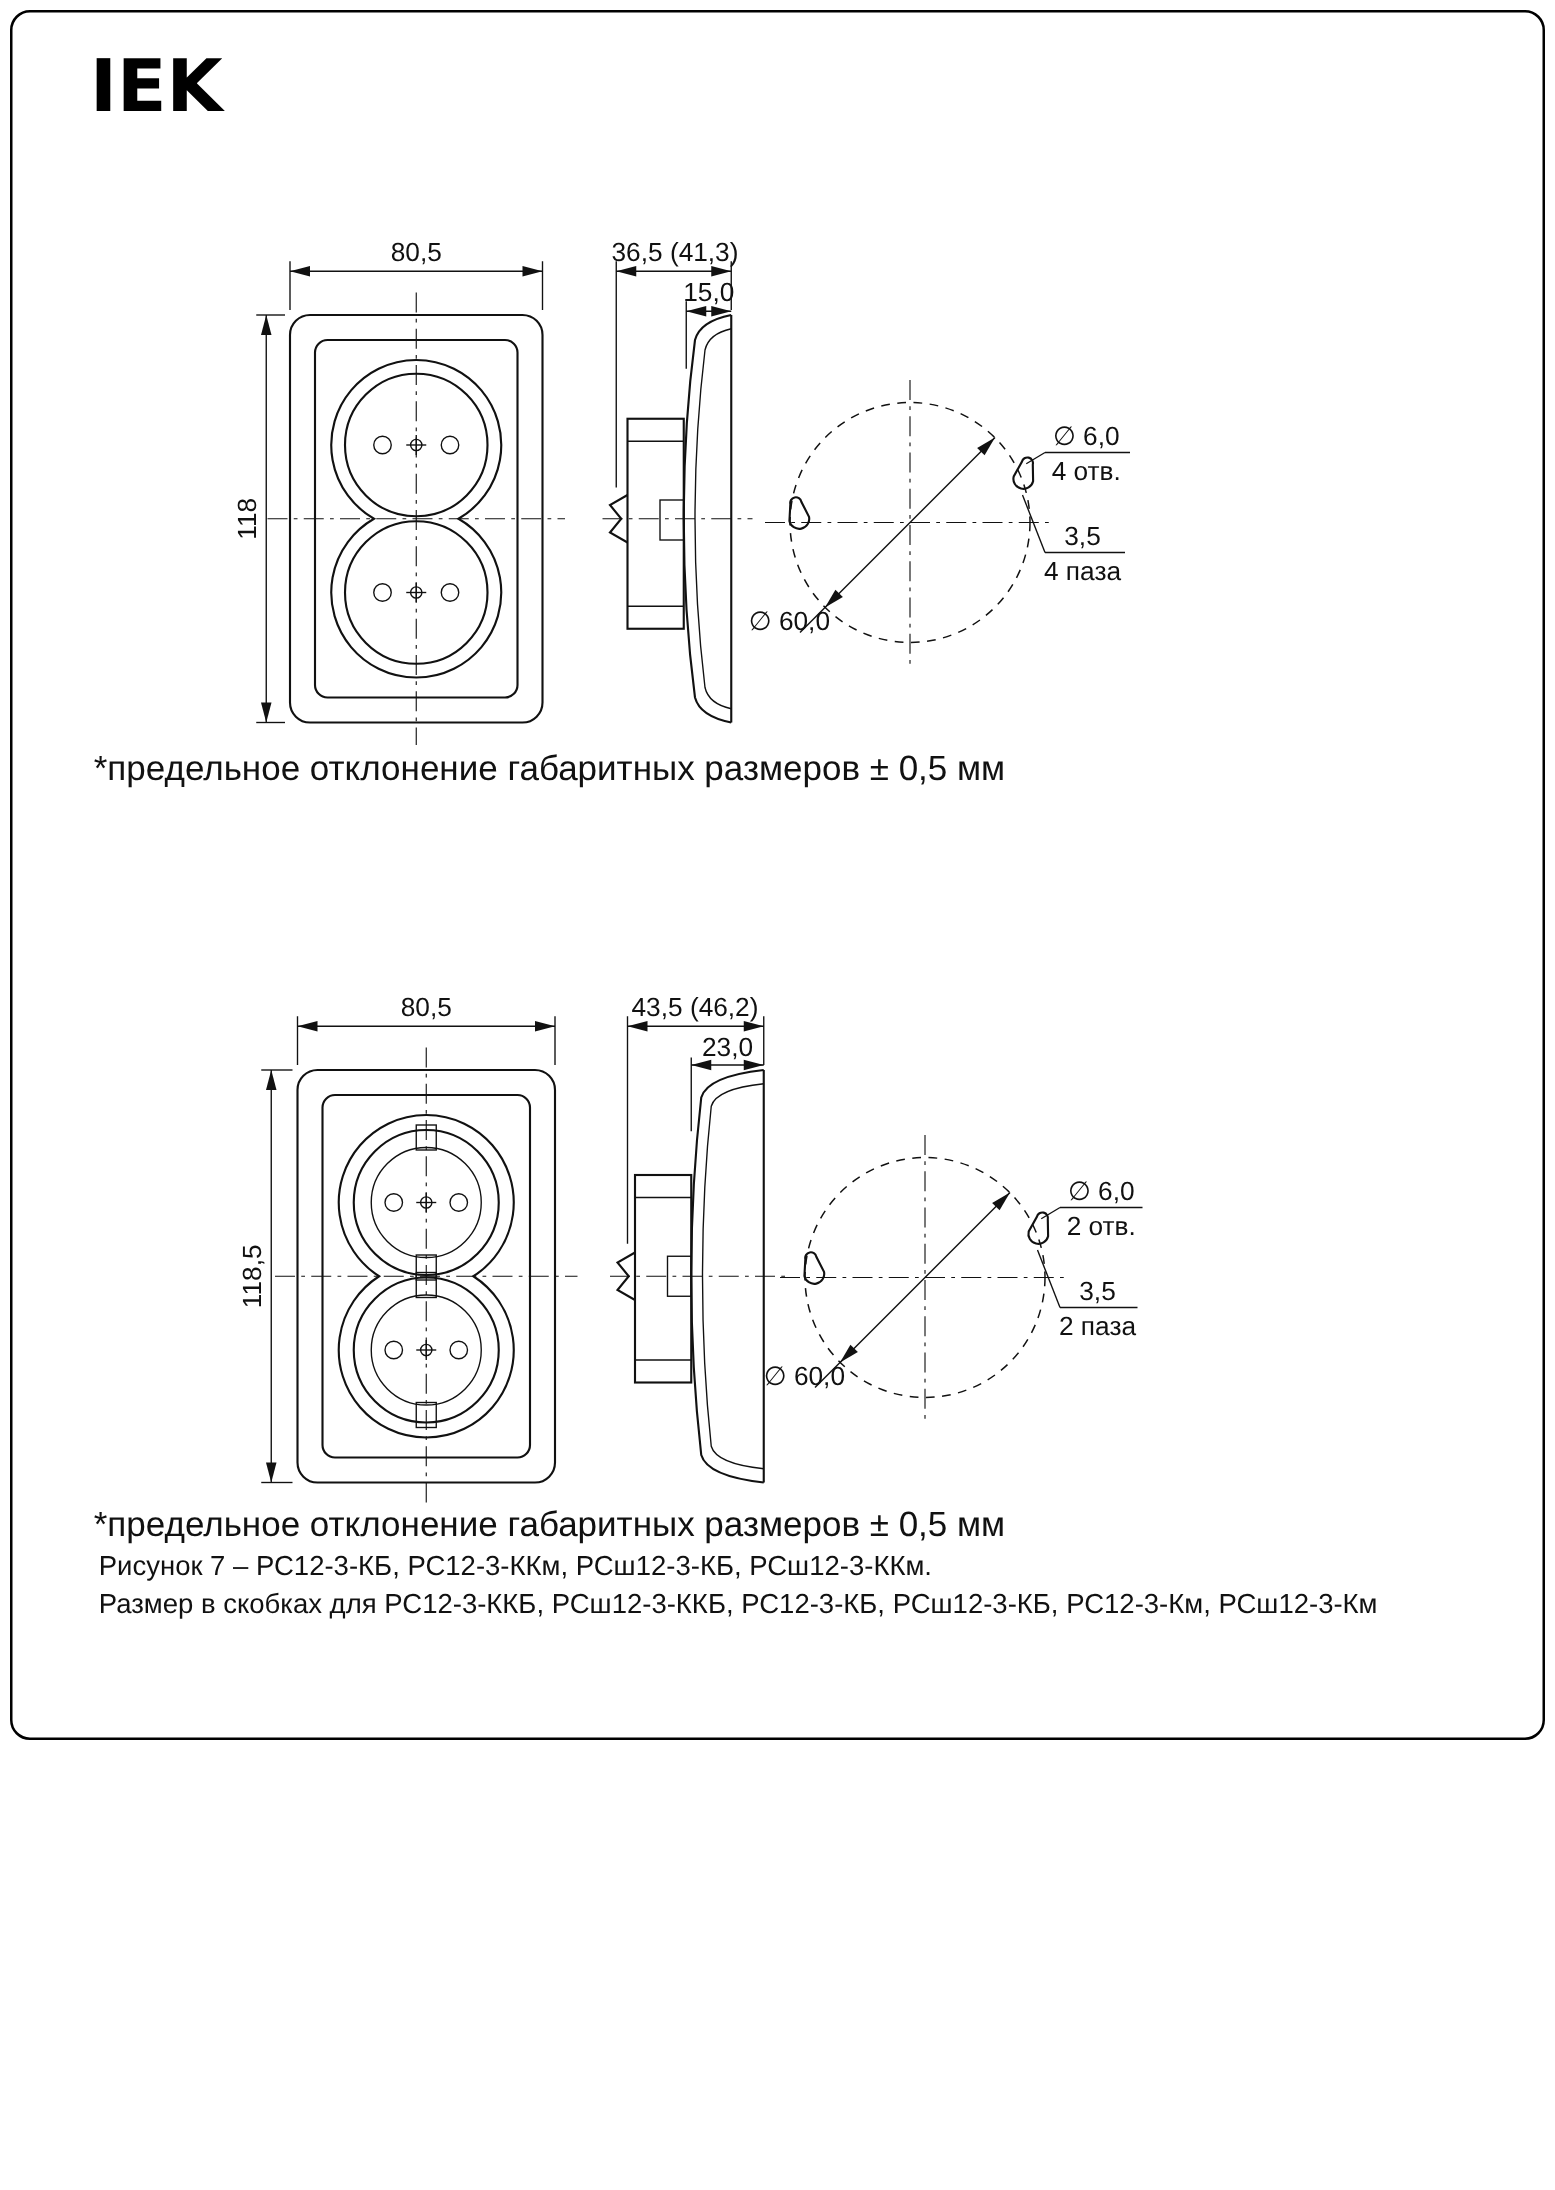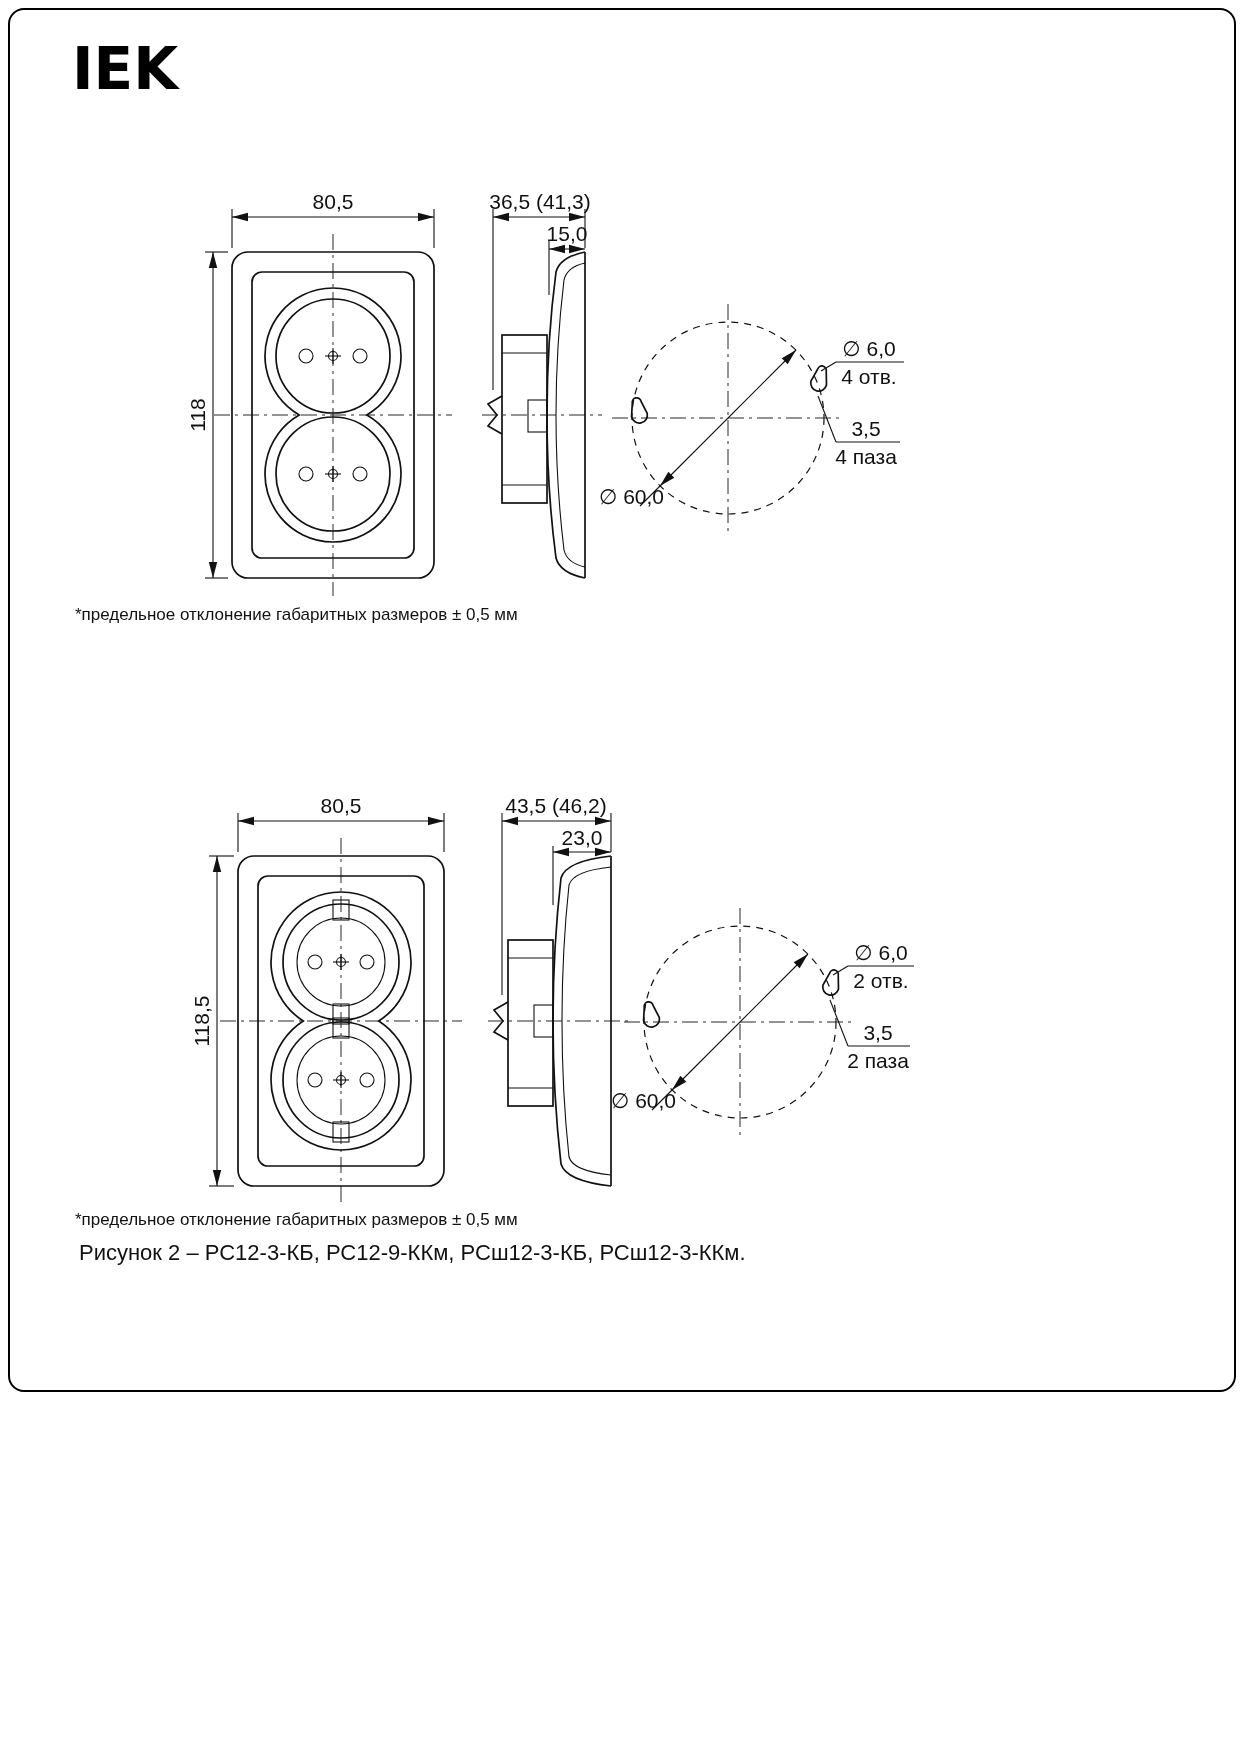--- a/index.html
+++ b/index.html
@@ -10,21 +10,21 @@
   .page-border {
     position:absolute; left:8px; top:8px; right:8px; bottom:8px;
     border:2px solid #000; border-radius:16px;
   }
   .logo {
     position:absolute; left:72px; top:40px;
     font-family:"DejaVu Sans", sans-serif; font-weight:bold;
     font-size:58px; line-height:1; color:#000; letter-spacing:0;
   }
   .drawing-layer { position:absolute; left:0; top:0; }
-  .note { position:absolute; left:75px; font-size:17px; line-height:26px; }
+  .note { position:absolute; left:75px; font-size:28px; line-height:26px; }
   .caption { position:absolute; left:79px; font-size:22px; line-height:27px; }
 
   
   .o   { fill:none; stroke:#111; stroke-width:1.7; }
   .t   { fill:none; stroke:#111; stroke-width:1.1; }
   .dim { fill:none; stroke:#111; stroke-width:1.1; }
   .cl  { fill:none; stroke:#111; stroke-width:0.9; stroke-dasharray:16 5 3 5; }
   .dash{ fill:none; stroke:#111; stroke-width:1.2; stroke-dasharray:7 6; }
   text.lbl { font-family:"Liberation Sans", sans-serif; font-size:21px; fill:#111; stroke:none; }
 </style>
@@ -198,14 +198,15 @@
       <text class="lbl" x="881" y="988" text-anchor="middle">2 отв.</text>
       <text class="lbl" x="878" y="1040" text-anchor="middle">3,5</text>
       <text class="lbl" x="878" y="1068" text-anchor="middle">2 паза</text>
       <text class="lbl" x="676" y="1108" text-anchor="end">∅ 60,0</text>
     </g>
   </svg>
 
   <div class="note" style="top:602px">*предельное отклонение габаритных размеров ± 0,5 мм</div>
 
   <div class="note" style="top:1207px">*предельное отклонение габаритных размеров ± 0,5 мм</div>
-  <div class="caption" style="top:1239px">Рисунок 2 – РС12-3-КБ, РС12-9-ККм, РСш12-3-КБ, РСш12-3-ККм.</div>
+  <div class="caption" style="top:1239px">Рисунок 7 – РС12-3-КБ, РС12-3-ККм, РСш12-3-КБ, РСш12-3-ККм.</div>
+  <div class="caption" style="top:1269px">Размер в скобках для РС12-3-ККБ, РСш12-3-ККБ, РС12-3-КБ, РСш12-3-КБ, РС12-3-Км, РСш12-3-Км</div>
 </div>
 
 </body></html>

